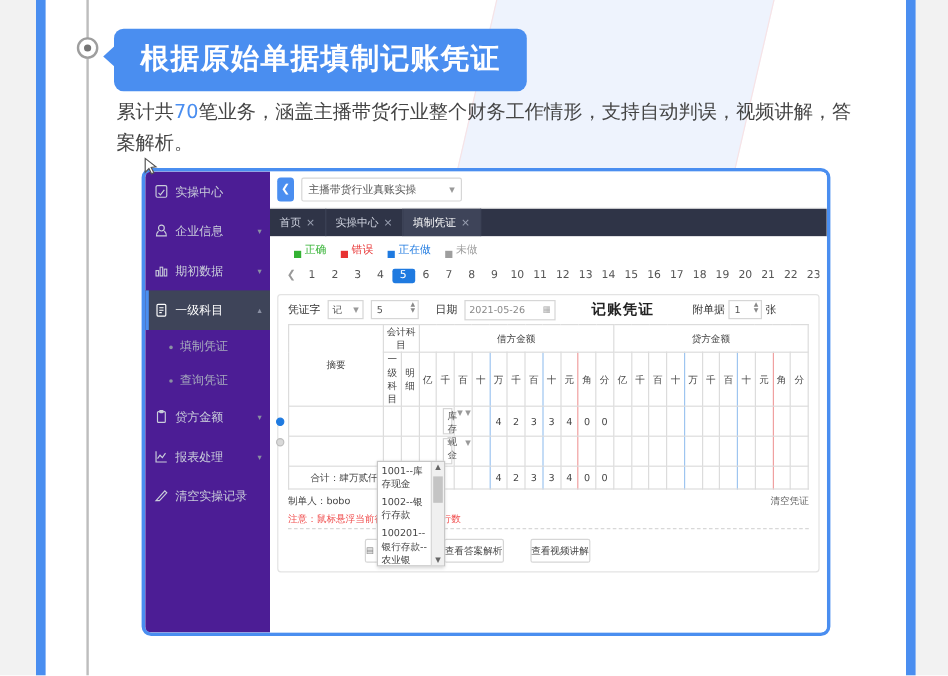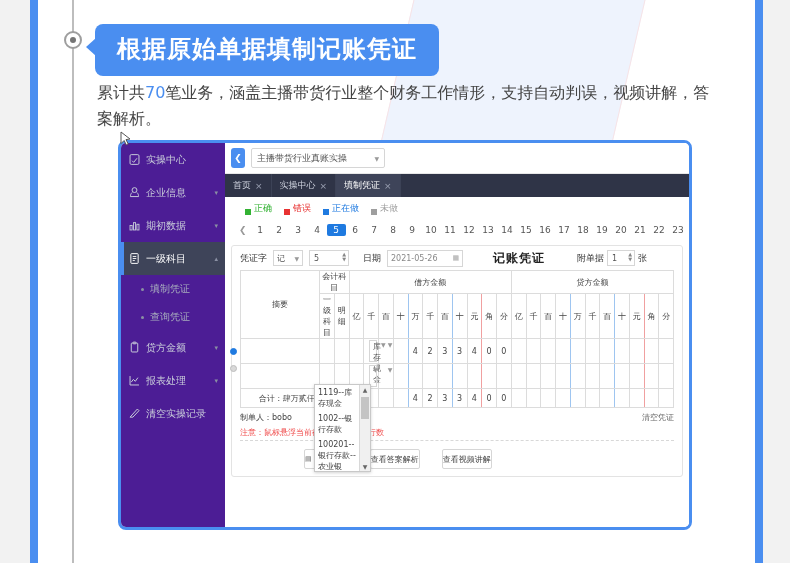--- a/index.html
+++ b/index.html
@@ -549,21 +549,21 @@
             <span class="vbtn">
               <span>查看答案解析</span>
             </span>
             <span class="vbtn">
               <span>查看视频讲解</span>
             </span>
           </div>
 
           <div class="dd-open">
             <div class="dd-list">
-              <div class="dd-opt">1119--库存现金</div>
+              <div class="dd-opt">1001--库存现金</div>
               <div class="dd-opt">1002--银行存款</div>
               <div class="dd-opt">100201--银行存款--农业银</div>
             </div>
             <div class="dd-sb">
               <div class="up">▲</div>
               <div class="thumb"></div>
               <div class="dn" style="position:absolute;bottom:0;left:0;right:0">▼</div>
             </div>
           </div>
 

